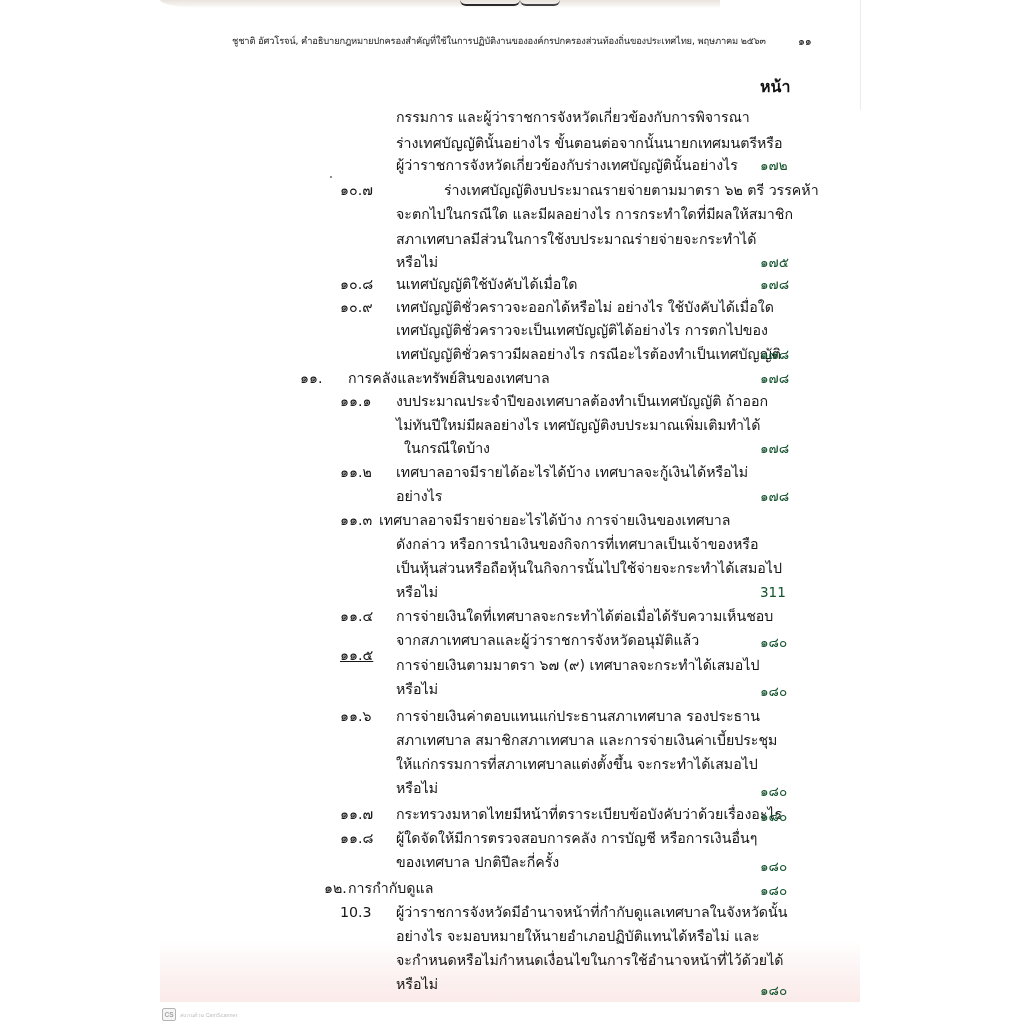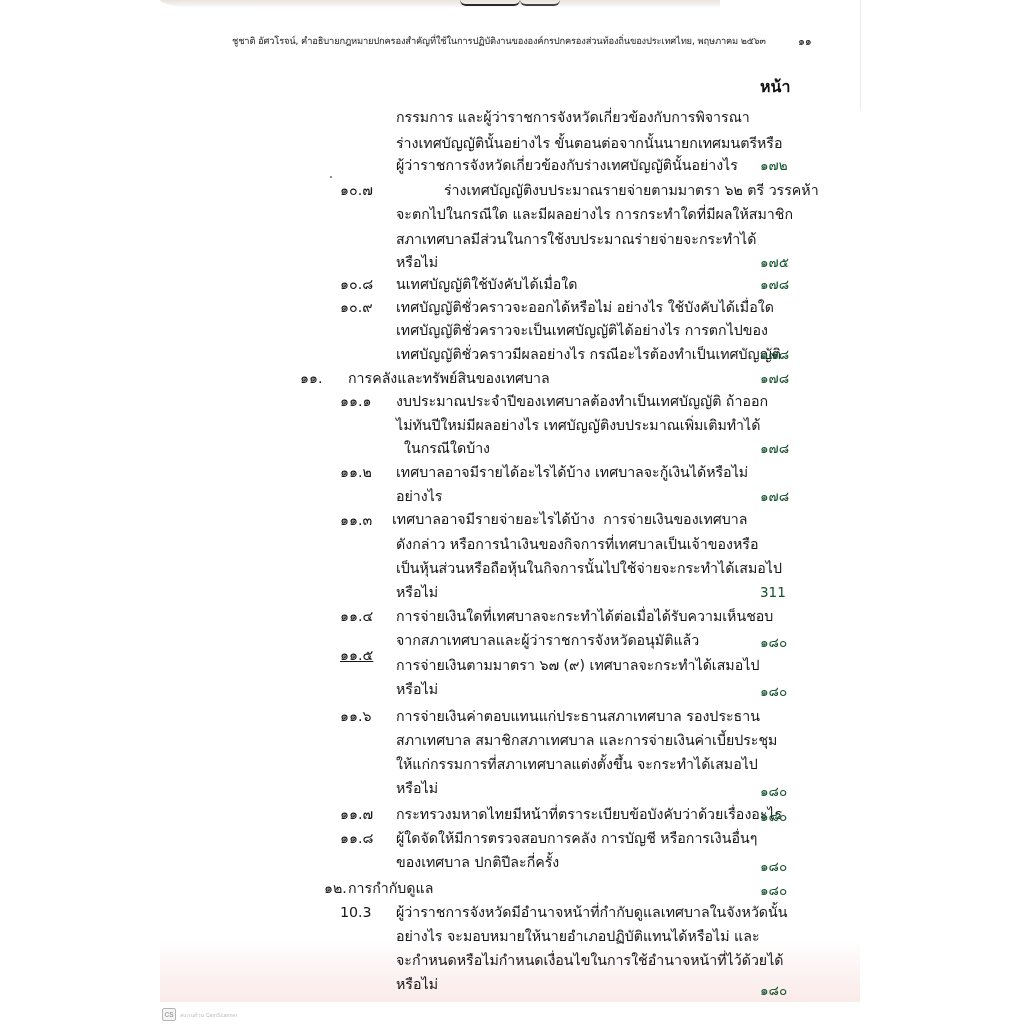--- a/index.html
+++ b/index.html
@@ -210,21 +210,21 @@
 
   <div>
     <div class="toc-num" style="left:340px;top:462px;">๑๑.๒</div>
     <div class="toc-line" style="left:396px;top:462px;">เทศบาลอาจมีรายได้อะไรได้บ้าง เทศบาลจะกู้เงินได้หรือไม่</div>
     <div class="toc-line" style="left:396px;top:486px;">อย่างไร</div>
     <div class="toc-page" style="top:486px;">๑๗๘</div>
   </div>
 
   <div>
     <div class="toc-num" style="left:340px;top:510px;">๑๑.๓</div>
-    <div class="toc-line" style="left:392px;top:510px;font-family:Liberation Mono, monospace;">เทศบาลอาจมีรายจ่ายอะไรได้บ้าง การจ่ายเงินของเทศบาล</div>
+    <div class="toc-line" style="left:379px;top:510px;">เทศบาลอาจมีรายจ่ายอะไรได้บ้าง การจ่ายเงินของเทศบาล</div>
     <div class="toc-line" style="left:396px;top:534px;">ดังกล่าว หรือการนำเงินของกิจการที่เทศบาลเป็นเจ้าของหรือ</div>
     <div class="toc-line" style="left:396px;top:558px;">เป็นหุ้นส่วนหรือถือหุ้นในกิจการนั้นไปใช้จ่ายจะกระทำได้เสมอไป</div>
     <div class="toc-line" style="left:396px;top:582px;">หรือไม่</div>
     <div class="toc-page" style="top:582px;">311</div>
   </div>
 
   <div>
     <div class="toc-num" style="left:340px;top:606px;">๑๑.๔</div>
     <div class="toc-line" style="left:396px;top:606px;">การจ่ายเงินใดที่เทศบาลจะกระทำได้ต่อเมื่อได้รับความเห็นชอบ</div>
     <div class="toc-line" style="left:396px;top:630px;">จากสภาเทศบาลและผู้ว่าราชการจังหวัดอนุมัติแล้ว</div>

